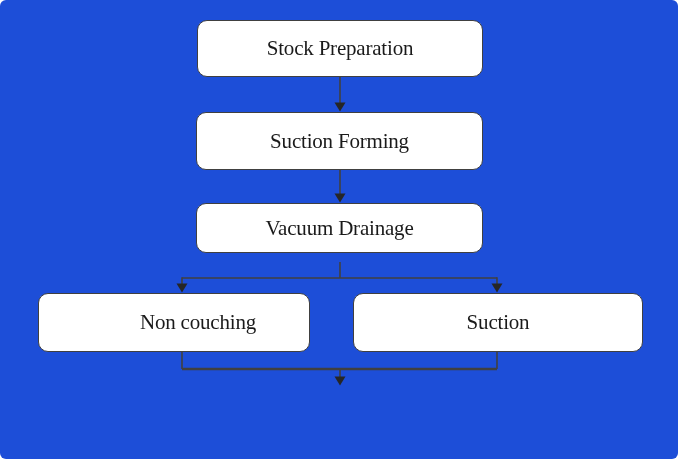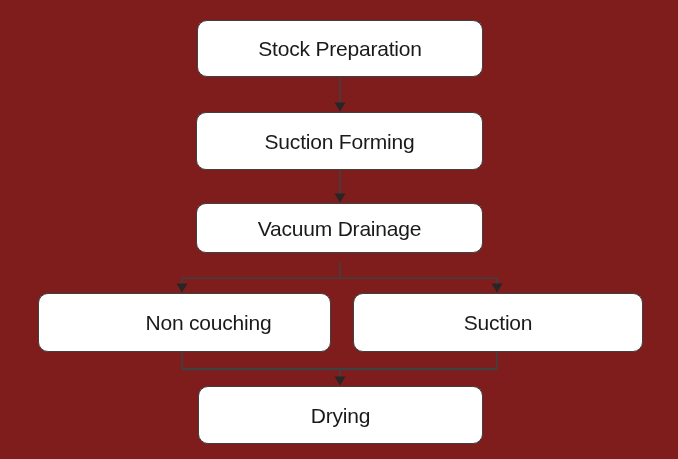--- a/index.html
+++ b/index.html
@@ -4,23 +4,24 @@
 <style>
   html, body {
     margin: 0;
     padding: 0;
     background: #ffffff;
   }
   .canvas {
     position: relative;
     width: 678px;
     height: 459px;
-    background: #7f1d1d;
+    background: #1d4ed8;
     overflow: hidden;
-    font-family: Liberation Sans, sans-serif;
+    font-family: Liberation Serif, serif;
+    border-radius: 6px;
   }
   .connectors {
     position: absolute;
     left: 0;
     top: 0;
     width: 678px;
     height: 459px;
   }
   .node {
     position: absolute;
@@ -33,21 +34,21 @@
     justify-content: center;
     font-size: 21px;
     line-height: 1;
     color: #1a1a1a;
     letter-spacing: -0.2px;
     white-space: nowrap;
   }
   .node-stock     { left: 197px; top: 20px;  width: 286px; height: 57px; }
   .node-suction   { left: 196px; top: 112px; width: 287px; height: 58px; }
   .node-vacuum    { left: 196px; top: 203px; width: 287px; height: 50px; }
-  .node-noncouch  { left: 38px;  top: 293px; width: 293px; height: 59px; padding-left: 48px; }
+  .node-noncouch  { left: 38px;  top: 293px; width: 272px; height: 59px; padding-left: 48px; }
   .node-couching  { left: 353px; top: 293px; width: 290px; height: 59px; }
   .node-drying    { left: 198px; top: 386px; width: 285px; height: 58px; }
 </style>
 </head>
 <body>
 
 <div class="canvas">
 
   <svg class="connectors" viewBox="0 0 678 459" fill="none">
 
@@ -87,17 +88,14 @@
   </div>
 
   <div class="node node-noncouch">
     <span>Non couching</span>
   </div>
 
   <div class="node node-couching">
     <span>Suction</span>
   </div>
 
-  <div class="node node-drying">
-    <span>Drying</span>
-  </div>
 
 </div>
 
 </body></html>

